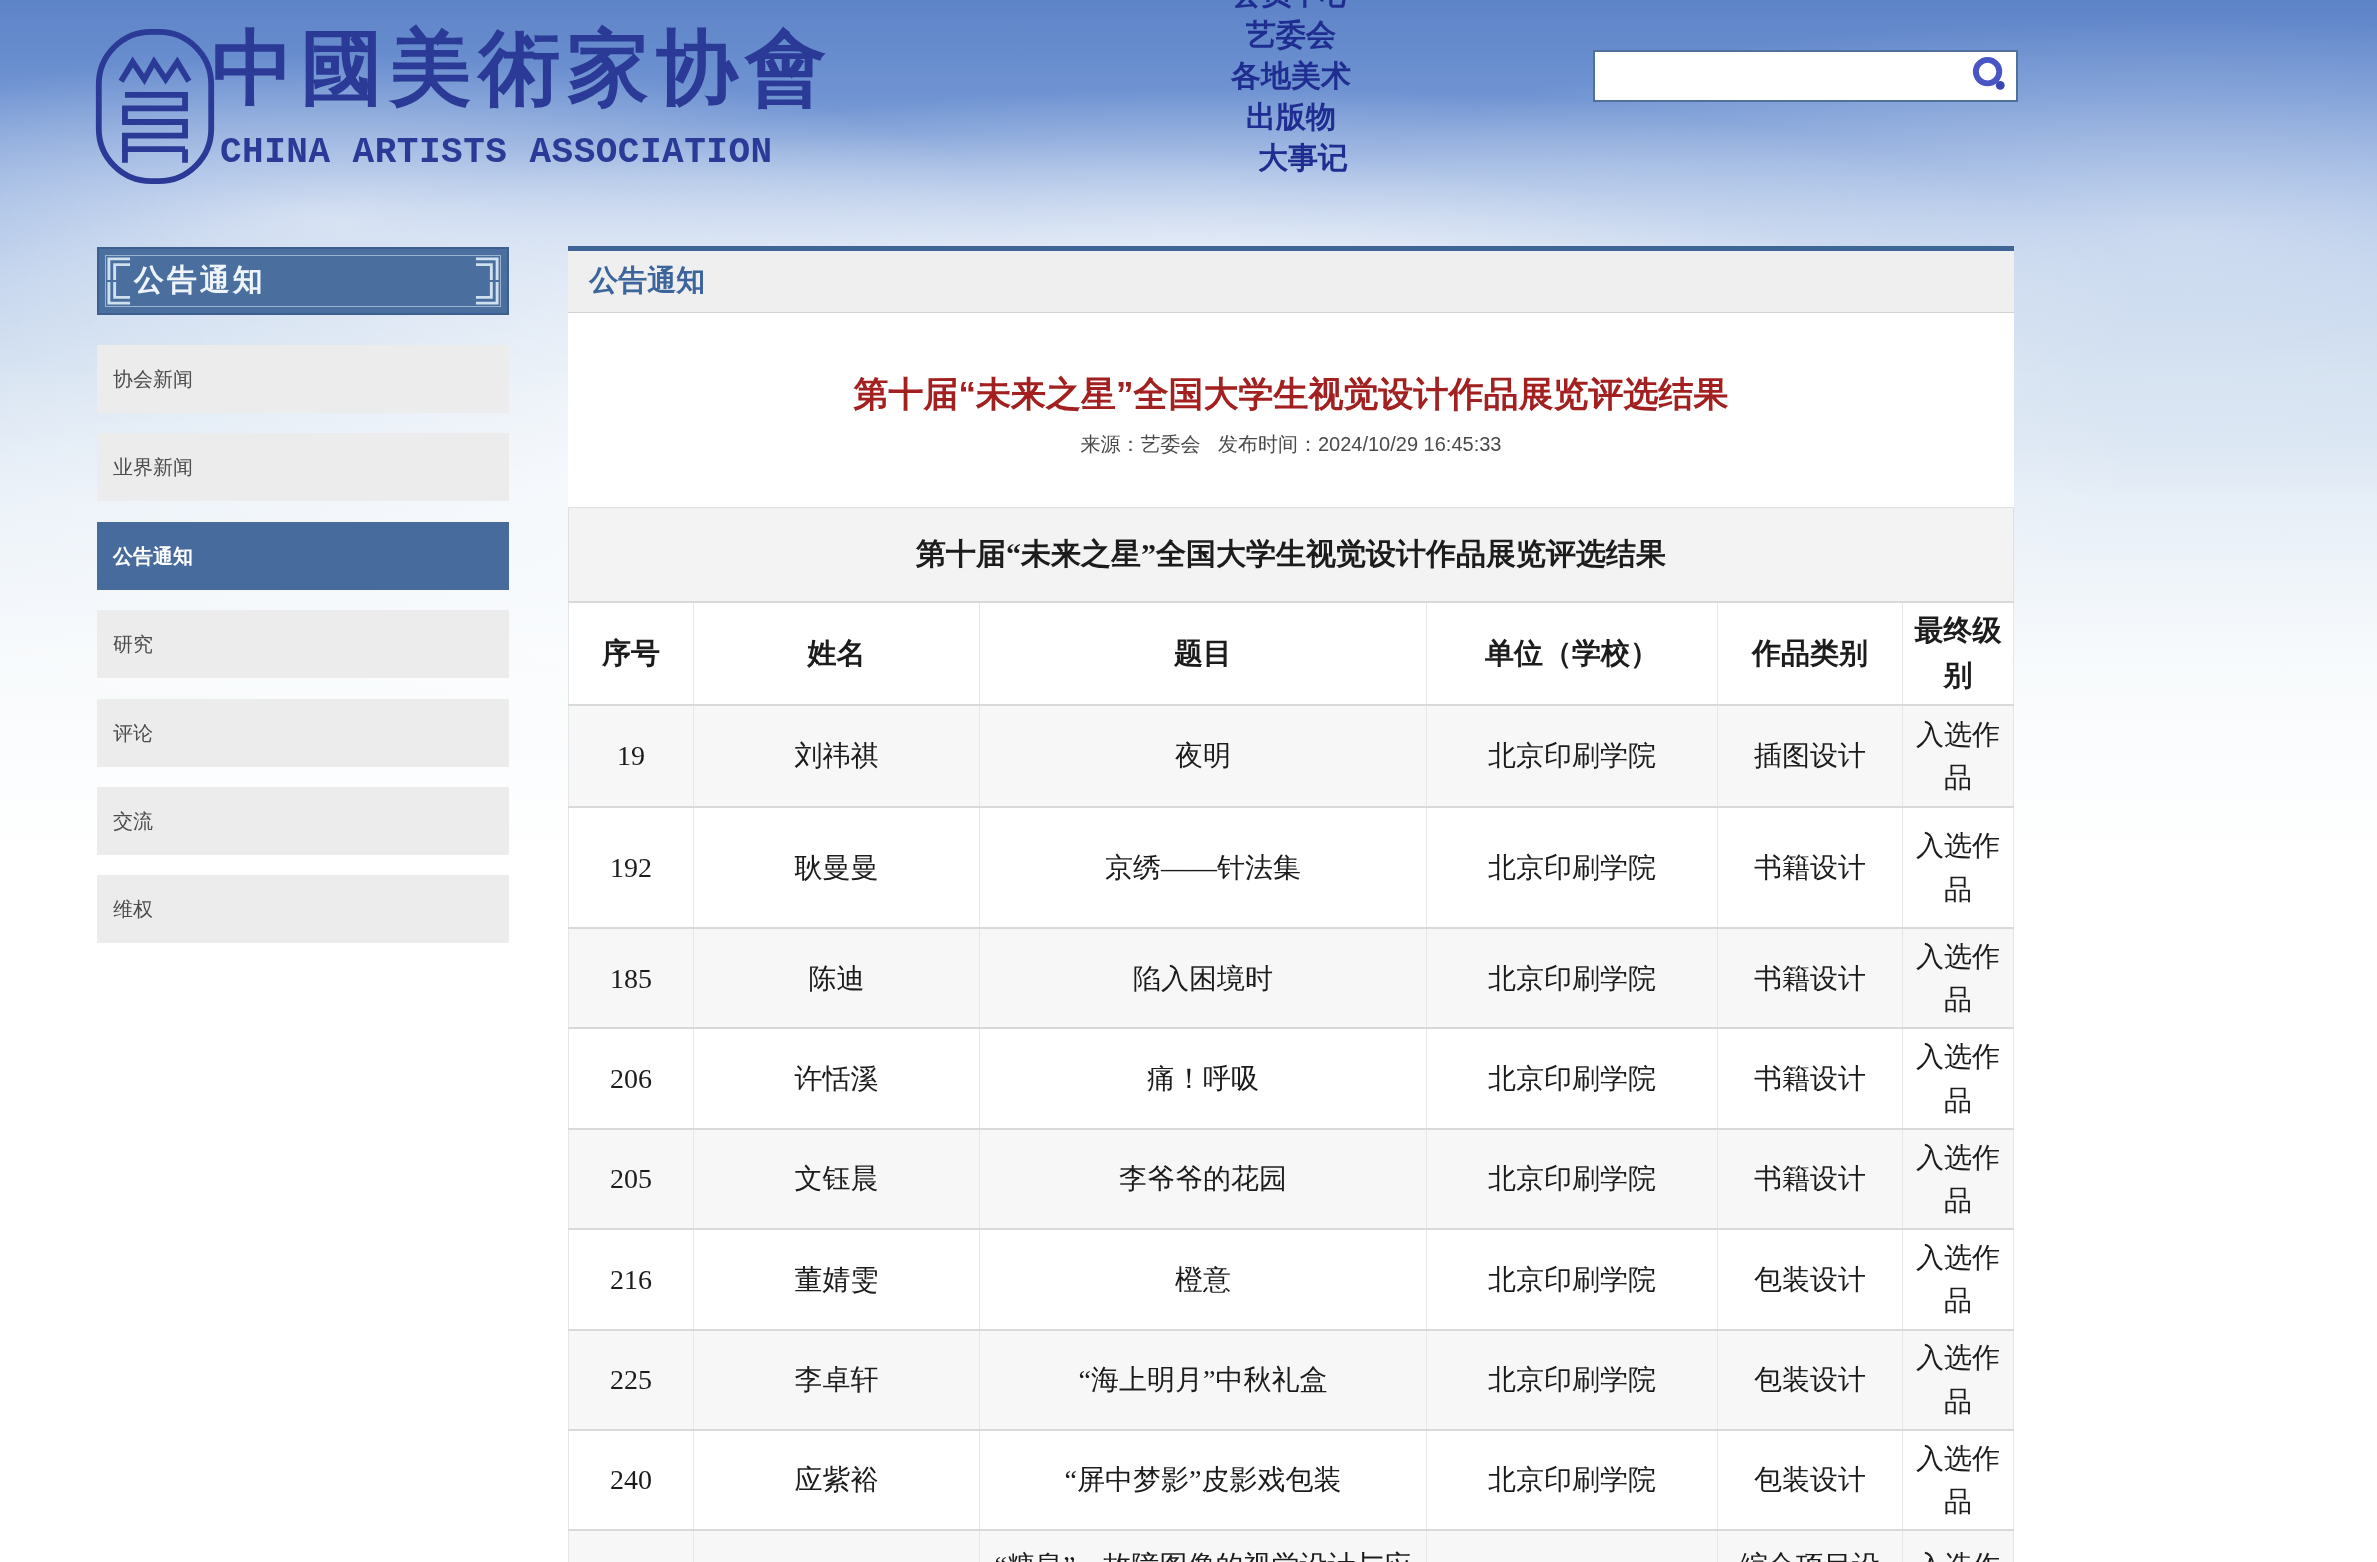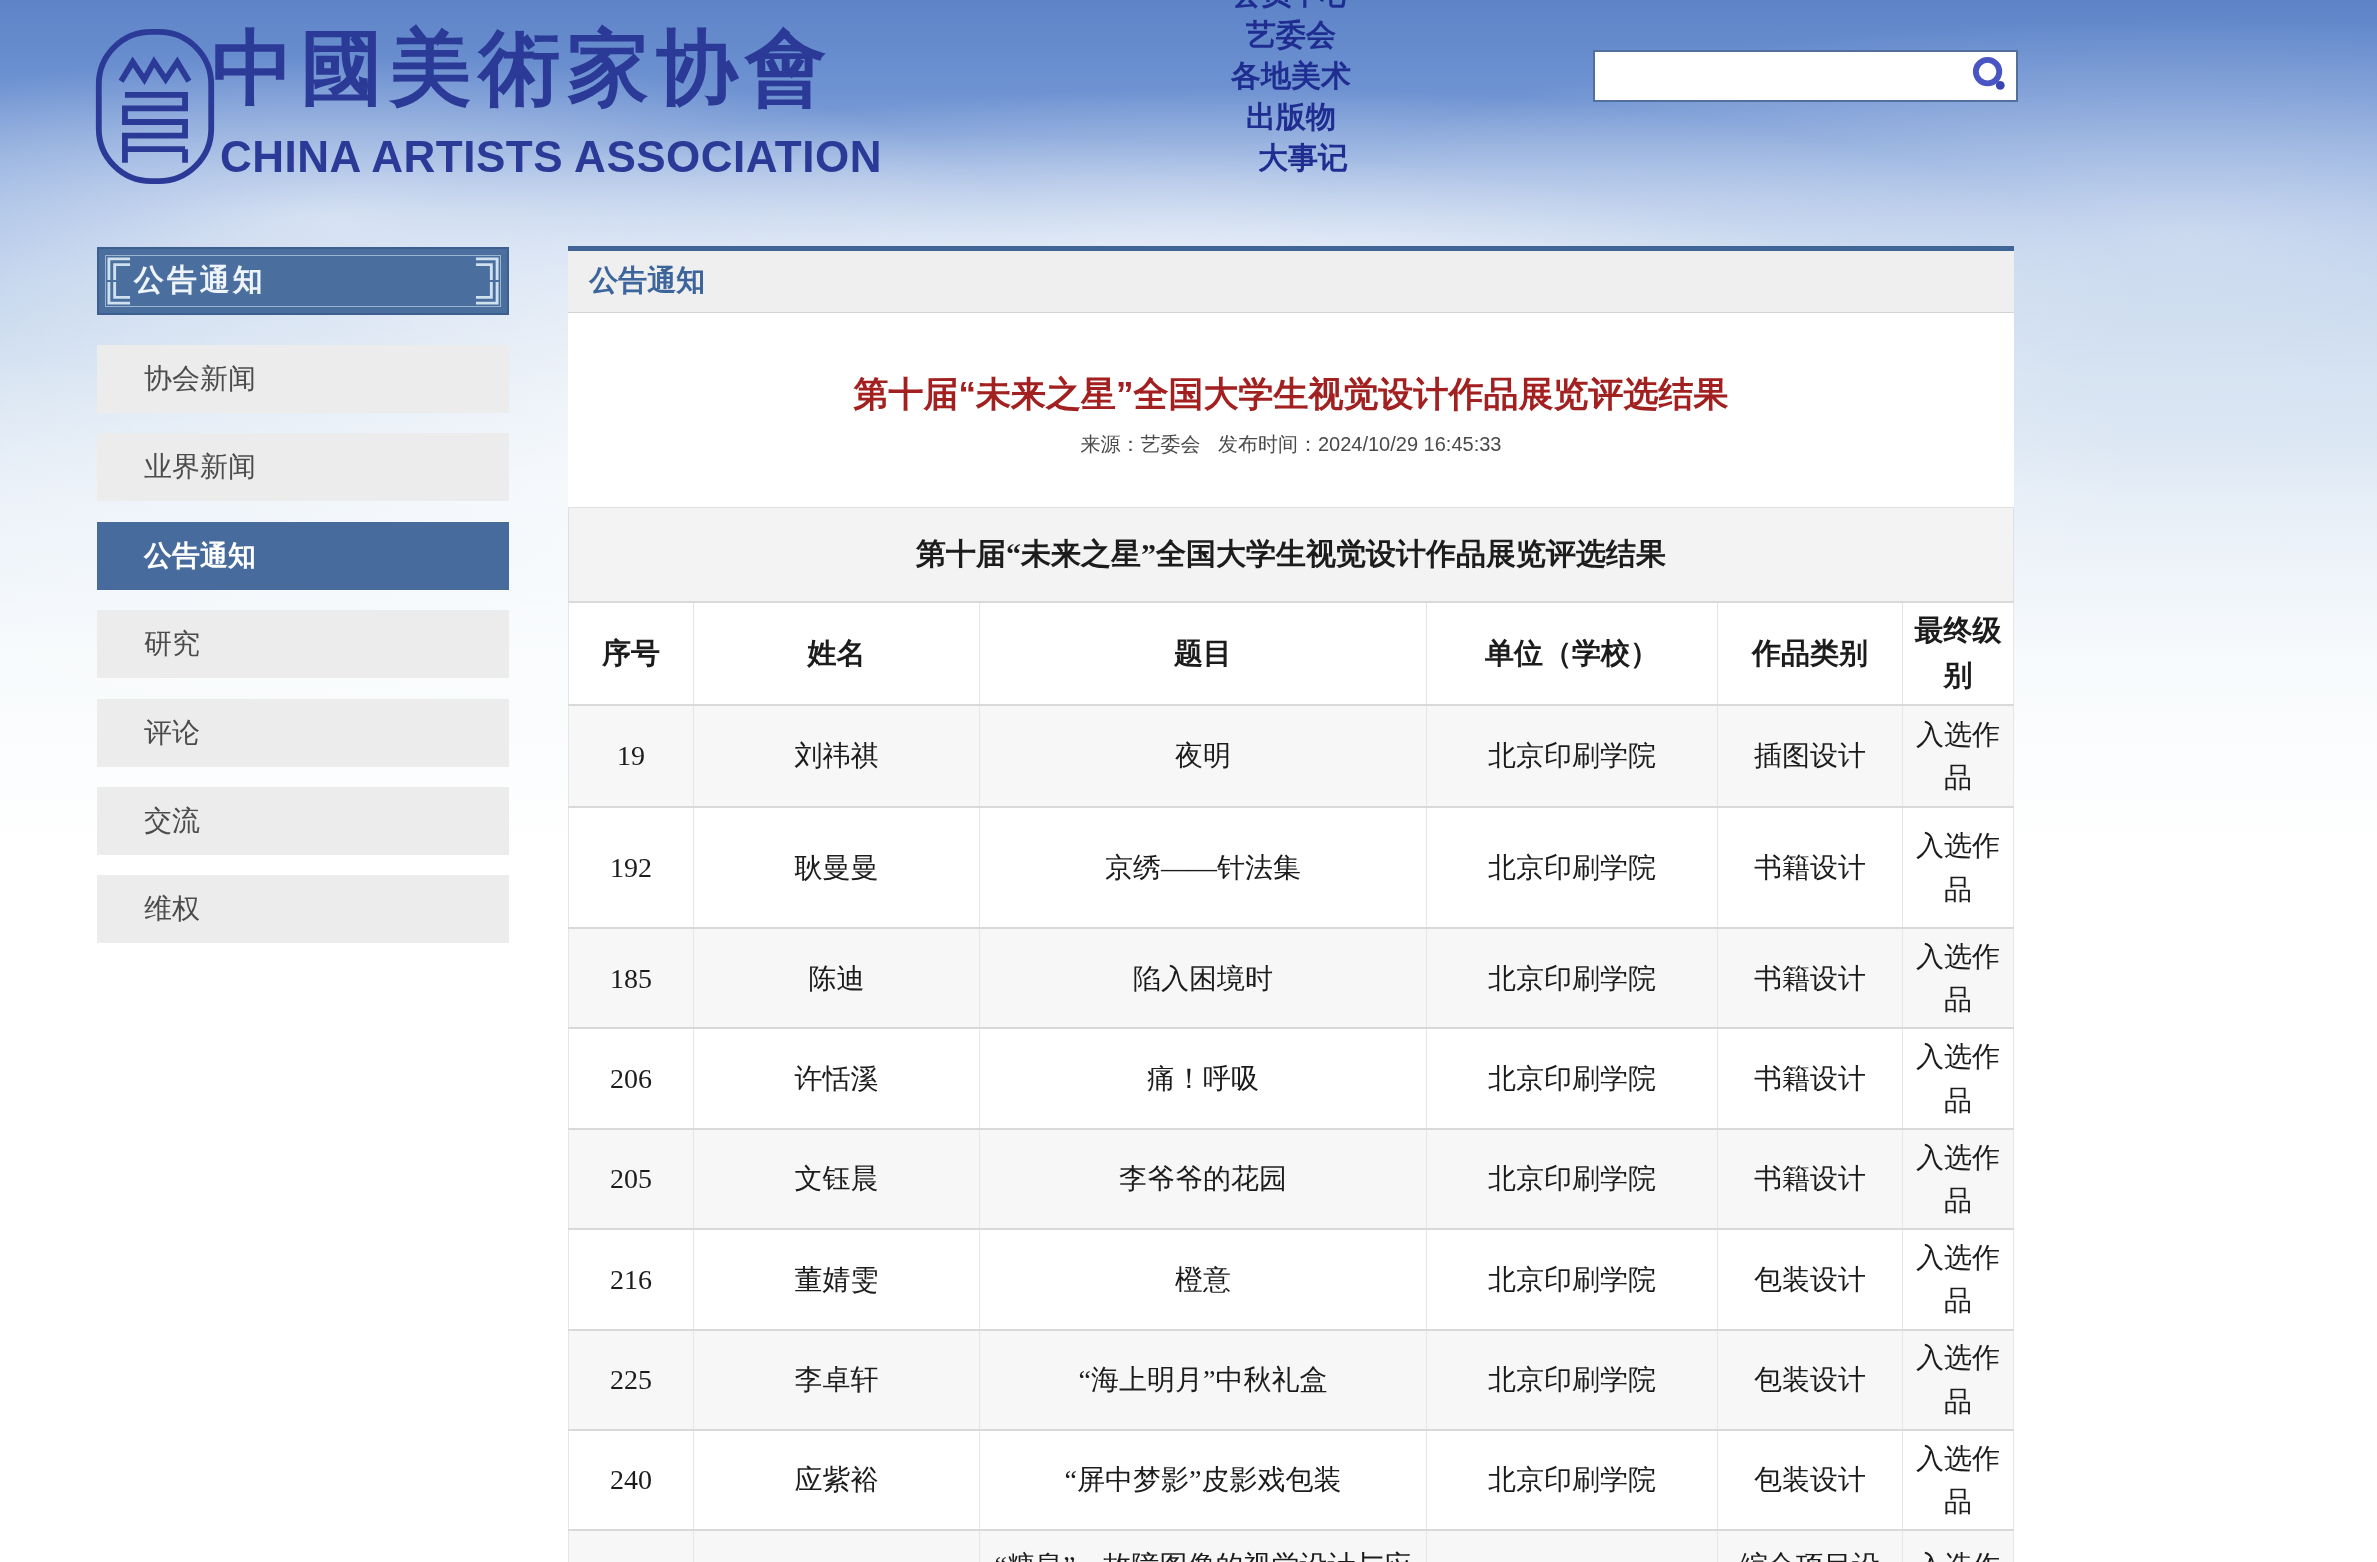--- a/index.html
+++ b/index.html
@@ -10,21 +10,21 @@
       radial-gradient(970px 233px at 14% 14%, rgba(255,255,255,.55), rgba(255,255,255,0) 70%),
       radial-gradient(1261px 291px at 52% 19%, rgba(255,255,255,.75), rgba(255,255,255,0) 72%),
       radial-gradient(1261px 311px at 92% 15%, rgba(255,255,255,.45), rgba(255,255,255,0) 70%),
       radial-gradient(1650px 446px at 38% 30%, rgba(255,255,255,.9), rgba(255,255,255,0) 75%),
       linear-gradient(180deg,#5e84c8 0%,#6f93d2 6%,#8fadde 12%,#b3c9e8 18%,#cfdeef 24%,#e6eef7 32%,#f7fafc 42%,#ffffff 55%,#ffffff 100%);
   }
   
   .seal{position:absolute;left:92px;top:25px;}
   .logo-zh{position:absolute;left:212px;top:13.6px;font-family:"DejaVu Serif",serif;font-weight:bold;
     font-size:82px;color:#2b3a96;letter-spacing:6.8px;white-space:nowrap;}
-  .logo-en{position:absolute;left:220px;top:132px;font-size:44px;font-weight:bold;color:#2b3a96;letter-spacing:0.5px;white-space:nowrap;}
+  .logo-en{position:absolute;left:220px;top:132px;font-size:36px;font-weight:bold;color:#2b3a96;letter-spacing:0.5px;white-space:nowrap;font-family:Liberation Mono, monospace;}
   .search-box{position:absolute;left:1593px;top:50px;width:425px;height:52px;box-sizing:border-box;
     background:#fff;border:2.9px solid #51709c;display:flex;align-items:center;}
   .search-input{flex:1;height:100%;border:none;outline:none;font-size:25px;padding:0 13.6px;background:transparent;}
   .search-icon{width:43px;height:43px;flex:0 0 auto;margin-right:3.9px;cursor:pointer;}
   .main-nav{position:absolute;left:568px;top:136px;width:1446px;height:43px;
     display:flex;justify-content:flex-end;align-items:center;flex-direction:column;}
   .nav-item{font-size:30px;font-weight:bold;color:#1f2d90;padding:0 24px;white-space:nowrap;cursor:pointer;}
   .nav-item:last-child{padding-right:0;}
   .nav-sep{width:1.9px;height:26px;background:#a3b8d6;}
   
@@ -33,21 +33,21 @@
   .side-header .inner-line{position:absolute;inset:5.8px;border:1.9px solid rgba(225,237,248,.55);pointer-events:none;}
   .side-header .corner{position:absolute;width:25px;height:25px;}
   .corner.tl{left:6.8px;top:6.8px;}
   .corner.tr{right:6.8px;top:6.8px;transform:scaleX(-1);}
   .corner.bl{left:6.8px;bottom:6.8px;transform:scaleY(-1);}
   .corner.br{right:6.8px;bottom:6.8px;transform:scale(-1,-1);}
   .side-header .lbl{position:absolute;left:35px;top:0;line-height:62px;color:#eef4fa;
     font-size:30px;font-weight:bold;letter-spacing:2.9px;}
   .side-menu{position:absolute;left:97px;top:345px;width:412px;}
   .side-item{width:412px;height:68px;box-sizing:border-box;margin-bottom:20.4px;background:#ececec;
-    color:#4c4c4c;font-size:28px;line-height:68px;padding-left:47px;cursor:pointer;}
+    color:#4c4c4c;font-size:20px;line-height:68px;padding-left:16px;cursor:pointer;}
   .side-item.active{background:#466b9c;color:#ffffff;font-weight:bold;}
   
   .main-panel{position:absolute;left:568px;top:312px;width:1446px;height:1250px;background:#ffffff;}
   .section-bar{position:absolute;left:568px;top:246px;width:1446px;height:67px;box-sizing:border-box;
     background:#efefef;border-top:5.8px solid #3f6496;border-bottom:1px solid #d2d2d2;}
   .section-bar .lbl{font-size:29px;font-weight:bold;color:#3c659c;line-height:58px;padding-left:21.3px;display:inline-block;}
   .article-title{position:absolute;left:568px;top:371px;width:1446px;text-align:center;
     font-size:35px;font-weight:bold;color:#a32020;}
   .article-meta{position:absolute;left:568px;top:431px;width:1446px;text-align:center;
     font-size:20px;color:#4a4a4a;}

